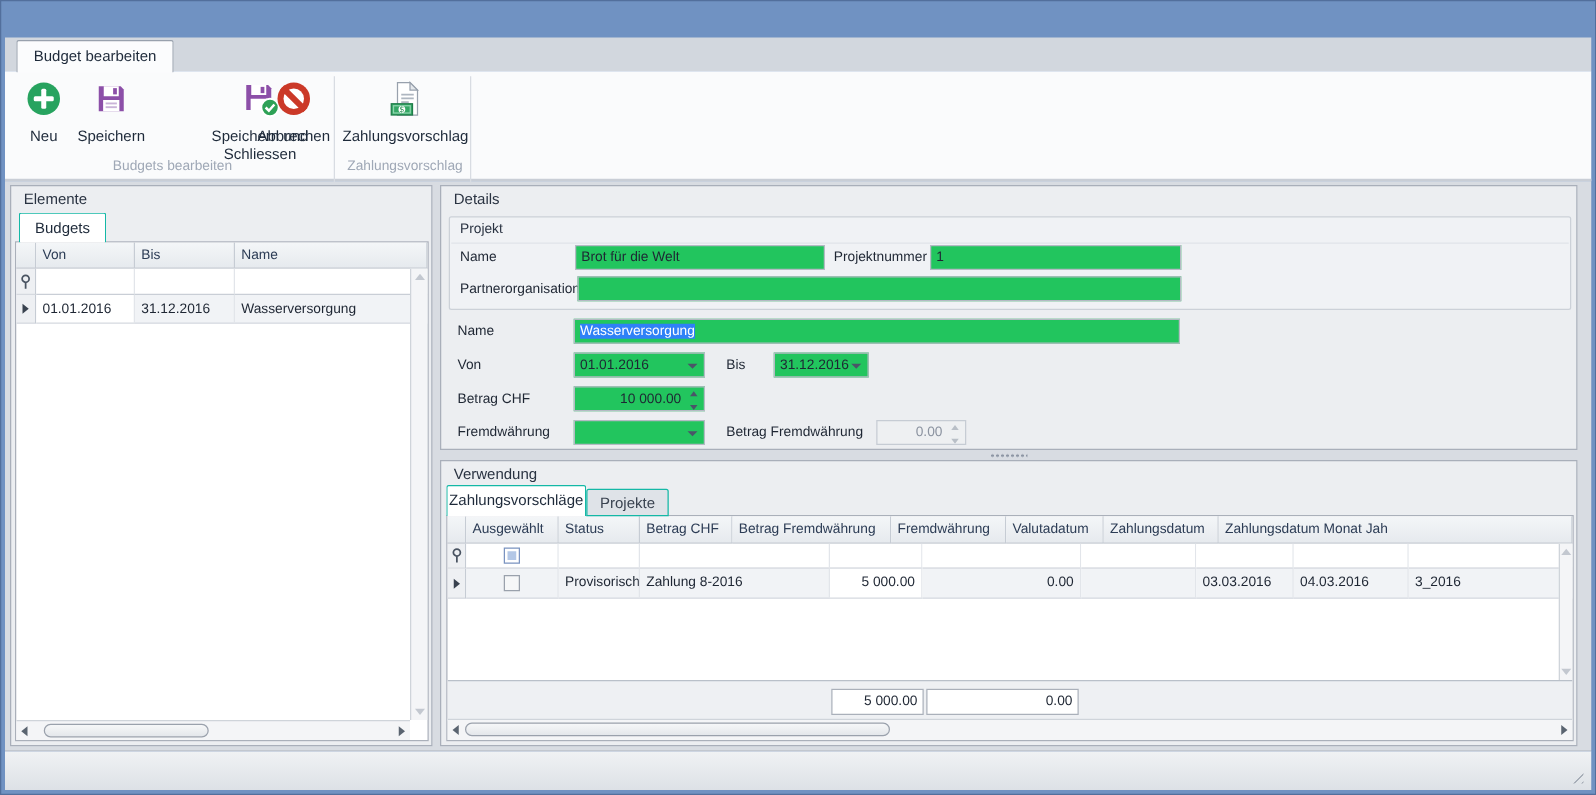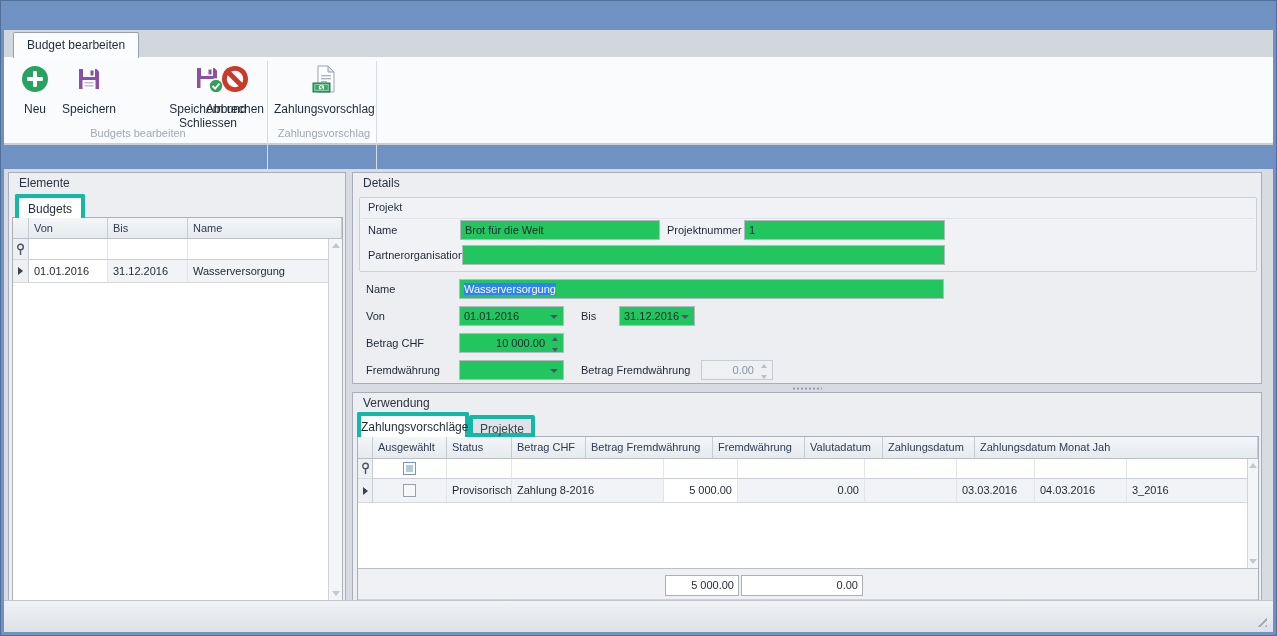--- a/index.html
+++ b/index.html
@@ -39,33 +39,33 @@
   #rb-speichern { left:56px; width:58px; }
   #rb-sus { left:116px; width:88px;margin-left:44px; }
   #rb-abbrechen { left:202px; width:58px; }
   #rb-zv { left:270px; width:100px; }
   .rsep { position:absolute; top:4px; height:126px; width:1px; background:#d8dce2; }
   #sep1 { left:263px; } #sep2 { left:372px; }
   .rgl { position:absolute; bottom:4px; text-align:center; color:#9fa8b6; font-size:11px; }
   #gl1 { left:8px; width:252px; } #gl2 { left:270px; width:100px; }
 
   
-  #main { position:absolute; top:145px; left:4px; right:4px; height:455px; background:#d8dce2;margin-top:24px; }
+  #main { position:absolute; top:145px; left:4px; right:4px; height:455px; background:#d8dce2; }
   .panel { position:absolute; background:#eceef1; border:1px solid #a9afba; }
   .pcap { position:absolute; left:10px; top:3px; font-size:12px; color:#2a3342; }
   #p-elem { left:4px; top:3px; width:338px; height:449px; }
   #p-det  { left:348px; top:3px; width:910px; height:212px; }
   #p-verw { left:348px; top:223px; width:910px; height:229px; }
   #splitter { position:absolute; left:348px; top:215px; width:910px; height:8px;
     display:flex; align-items:center; justify-content:center; }
   #splitter .dots { width:30px; height:3px;
     background-image:radial-gradient(circle,#8d96a4 1px,transparent 1.2px); background-size:4px 3px; }
 
   
-  .dtab { position:absolute; background:#fff; border:4px solid #14b8a6; border-radius:2px 2px 0 0;
+  .dtab { position:absolute; background:#fff; border:1px solid #14b8a6; border-radius:2px 2px 0 0;
     font-size:12px; text-align:center; color:#1e2a3a; z-index:2; }
   .dtab.inactive { background:#dfe3e8; color:#3a4350; }
   #t-budgets { left:6px; top:21px; width:70px; height:24px; line-height:22px; border-bottom:none; }
   #t-zv  { left:4px; top:19px; width:112px; height:25px; line-height:23px; border-bottom:none; }
   #t-proj { left:116px; top:22px; width:66px; height:22px; line-height:20px; }
 
   
   .grid { position:absolute; background:#fff; border:1px solid #aab0ba; overflow:hidden; }
   #lgrid { left:3px; top:44px; width:331px; height:400px; }
   #vgrid { left:4px; top:43px; width:902px; height:181px; }

